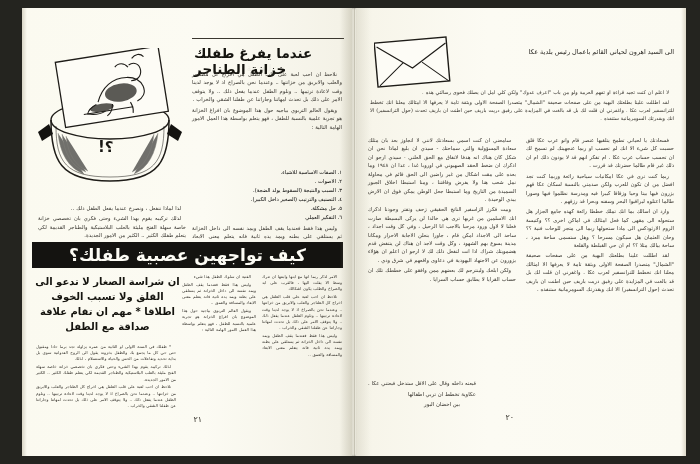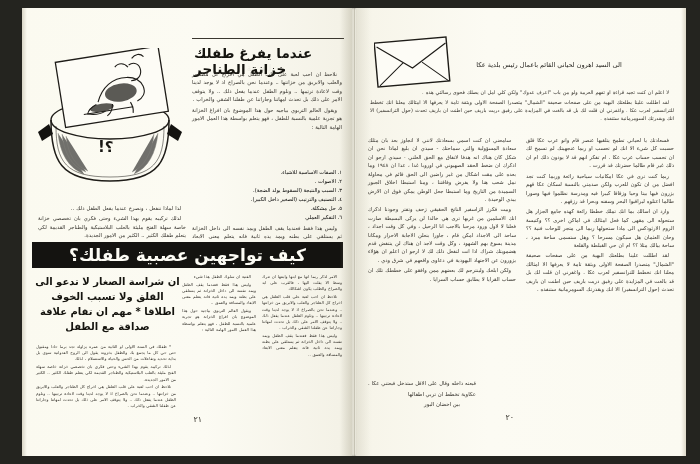--- a/index.html
+++ b/index.html
@@ -42,22 +42,22 @@
   
   .banner{position:absolute;left:10px;top:234px;width:311px;height:26px;
           background:#141310;}
   .banner span{display:block;color:#fdfcf5;direction:rtl;text-align:center;
                font-size:17px;font-weight:bold;line-height:26px;letter-spacing:.5px;}
 
   
   .hl-letter{position:absolute;right:12px;top:30px;width:210px;
              font-size:14px;font-weight:bold;direction:rtl;text-align:center;
              color:#15140f;letter-spacing:.3px;}
-  .sub-letter{position:absolute;right:12px;top:53px;width:250px;
-              font-size:6.5px;direction:rtl;text-align:center;color:#2a2823;}
+  .sub-letter{position:absolute;right:12px;top:40px;width:250px;
+              font-size:6.5px;direction:rtl;text-align:right;color:#2a2823;}
 
   
   .col{position:absolute;direction:rtl;text-align:justify;color:#33302a;
        font-size:5.2px;line-height:1.62;word-spacing:.4px;}
   .col p{margin:0 0 2px 0;text-indent:5px;}
   .tiny{font-size:4.1px;line-height:1.52;}
   .tiny p{margin:0 0 1.5px 0;}
   .mid{font-size:5.0px;line-height:1.6;}
 
   .numlist{list-style:none;margin:0;padding:0;direction:rtl;text-align:right;}

